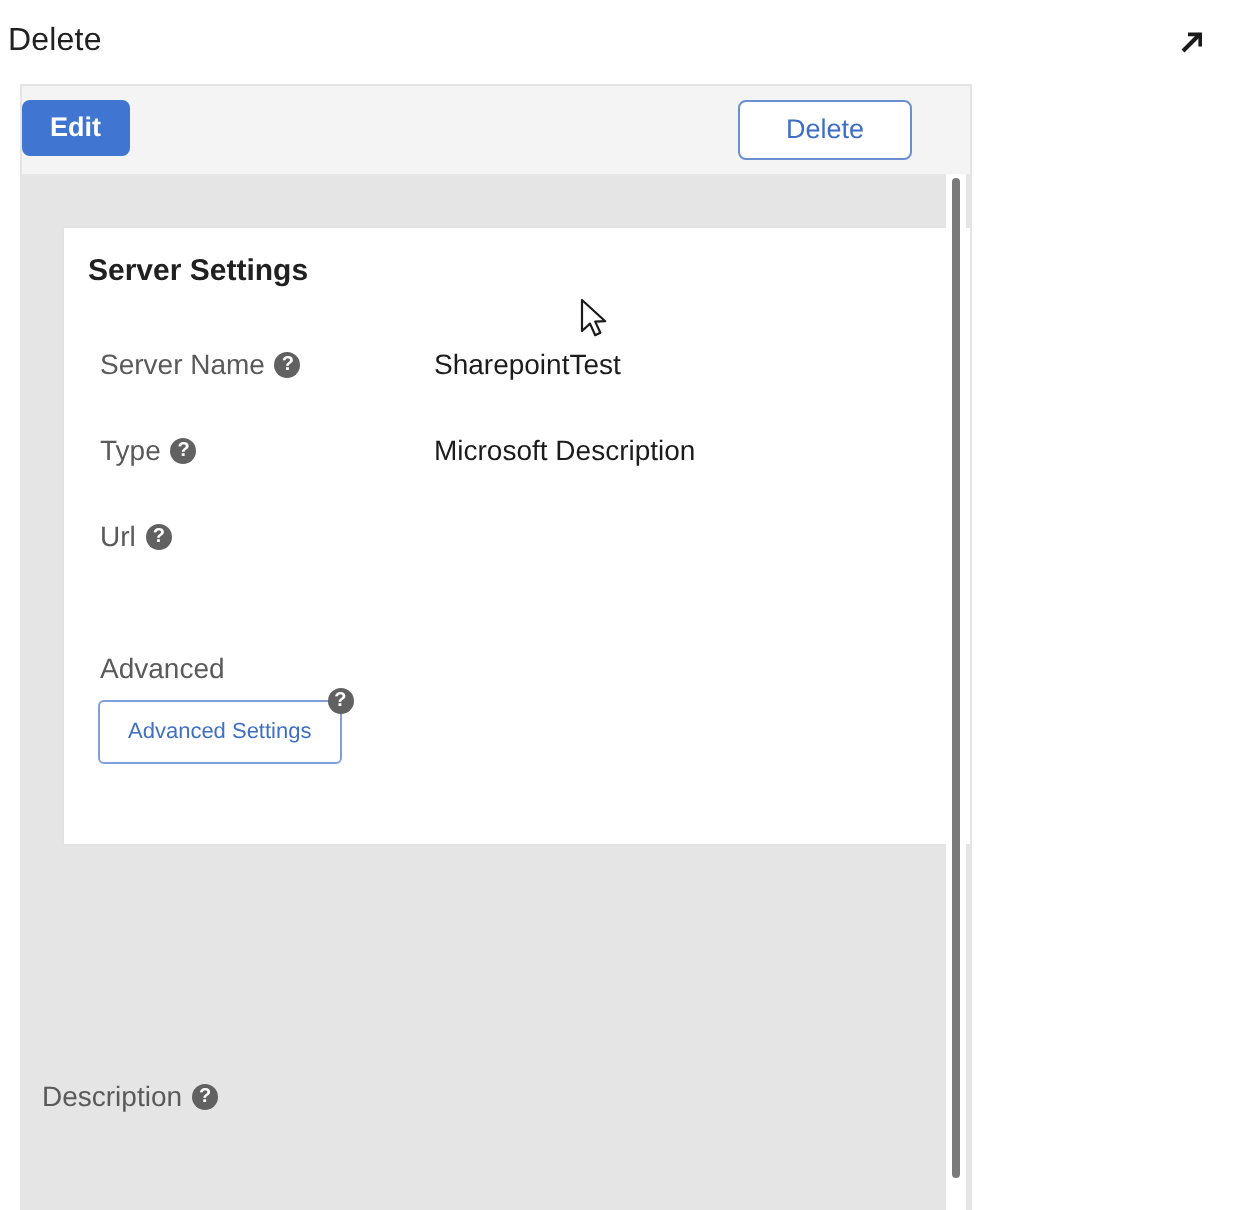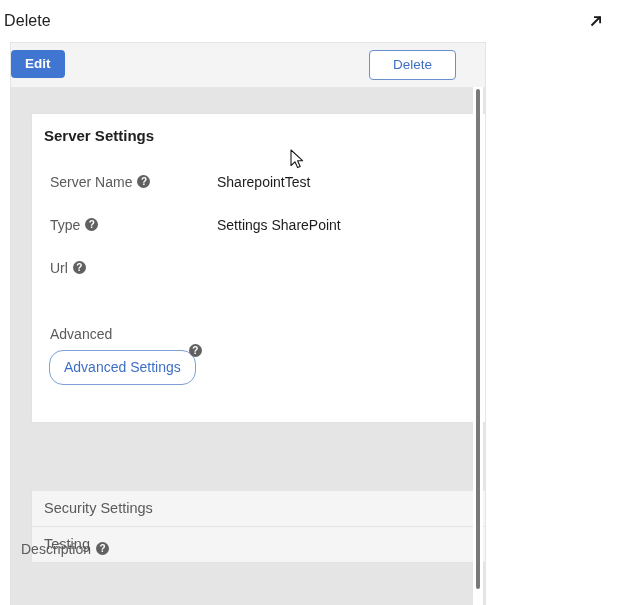--- a/index.html
+++ b/index.html
@@ -227,23 +227,23 @@
   }
   .adv-btn-wrap {
     position: absolute;
     left: 17px;
     top: 24px;
   }
   .btn-advanced {
     background: #ffffff;
     color: #3f6fc4;
     border: 1px solid #7e9fd8;
-    border-radius: 14px;
+    border-radius: 3px;
     padding: 9px 14px;
-    font-size: 14px;
+    font-size: 11px;
     font-family: "Liberation Sans", sans-serif;
     cursor: pointer;
     line-height: 1.1;
   }
   .adv-help {
     position: absolute;
     right: -6px;
     top: -6px;
     margin-left: 0;
   }
@@ -357,58 +357,40 @@
           <div class="field-label">
             <span>Server Name</span><span class="help-icon">?</span>
           </div>
           <div class="field-value">SharepointTest</div>
         </div>
 
         <div class="field-row">
           <div class="field-label">
             <span>Type</span><span class="help-icon">?</span>
           </div>
-          <div class="field-value">Settings SharePoint</div>
+          <div class="field-value">Microsoft Description</div>
         </div>
 
         <div class="field-row" style="min-height:62px;">
           <div class="field-label">
             <span>Url</span><span class="help-icon">?</span>
           </div>
         </div>
 
         <div class="advanced-row">
           <div class="advanced-label">Advanced</div>
           <div class="adv-btn-wrap">
             <button class="btn-advanced">Advanced Settings</button>
             <span class="help-icon adv-help">?</span>
           </div>
         </div>
 
       </div>
     </div>
 
-    <div style="position:absolute; left:20px; top:403px; width:549px;">
-      <div class="collapsed-section">
-        <div class="collapsed-title">Security Settings</div>
-        <div class="chevron-right">
-          <svg width="18" height="18" viewBox="0 0 18 18">
-            <path d="M6.5 4 L11.5 9 L6.5 14" stroke="#5a5a5a" stroke-width="1.6" fill="none" stroke-linecap="round" stroke-linejoin="round"></path>
-          </svg>
-        </div>
-      </div>
-      <div class="collapsed-section">
-        <div class="collapsed-title">Testing</div>
-        <div class="chevron-right">
-          <svg width="18" height="18" viewBox="0 0 18 18">
-            <path d="M6.5 4 L11.5 9 L6.5 14" stroke="#5a5a5a" stroke-width="1.6" fill="none" stroke-linecap="round" stroke-linejoin="round"></path>
-          </svg>
-        </div>
-      </div>
-    </div>
 
     <div class="description-block">
       <span class="description-label">Description</span><span class="help-icon">?</span>
     </div>
 
   </div>
 
   <div class="scrollbar-track">
     <div class="scrollbar-thumb"></div>
   </div>

